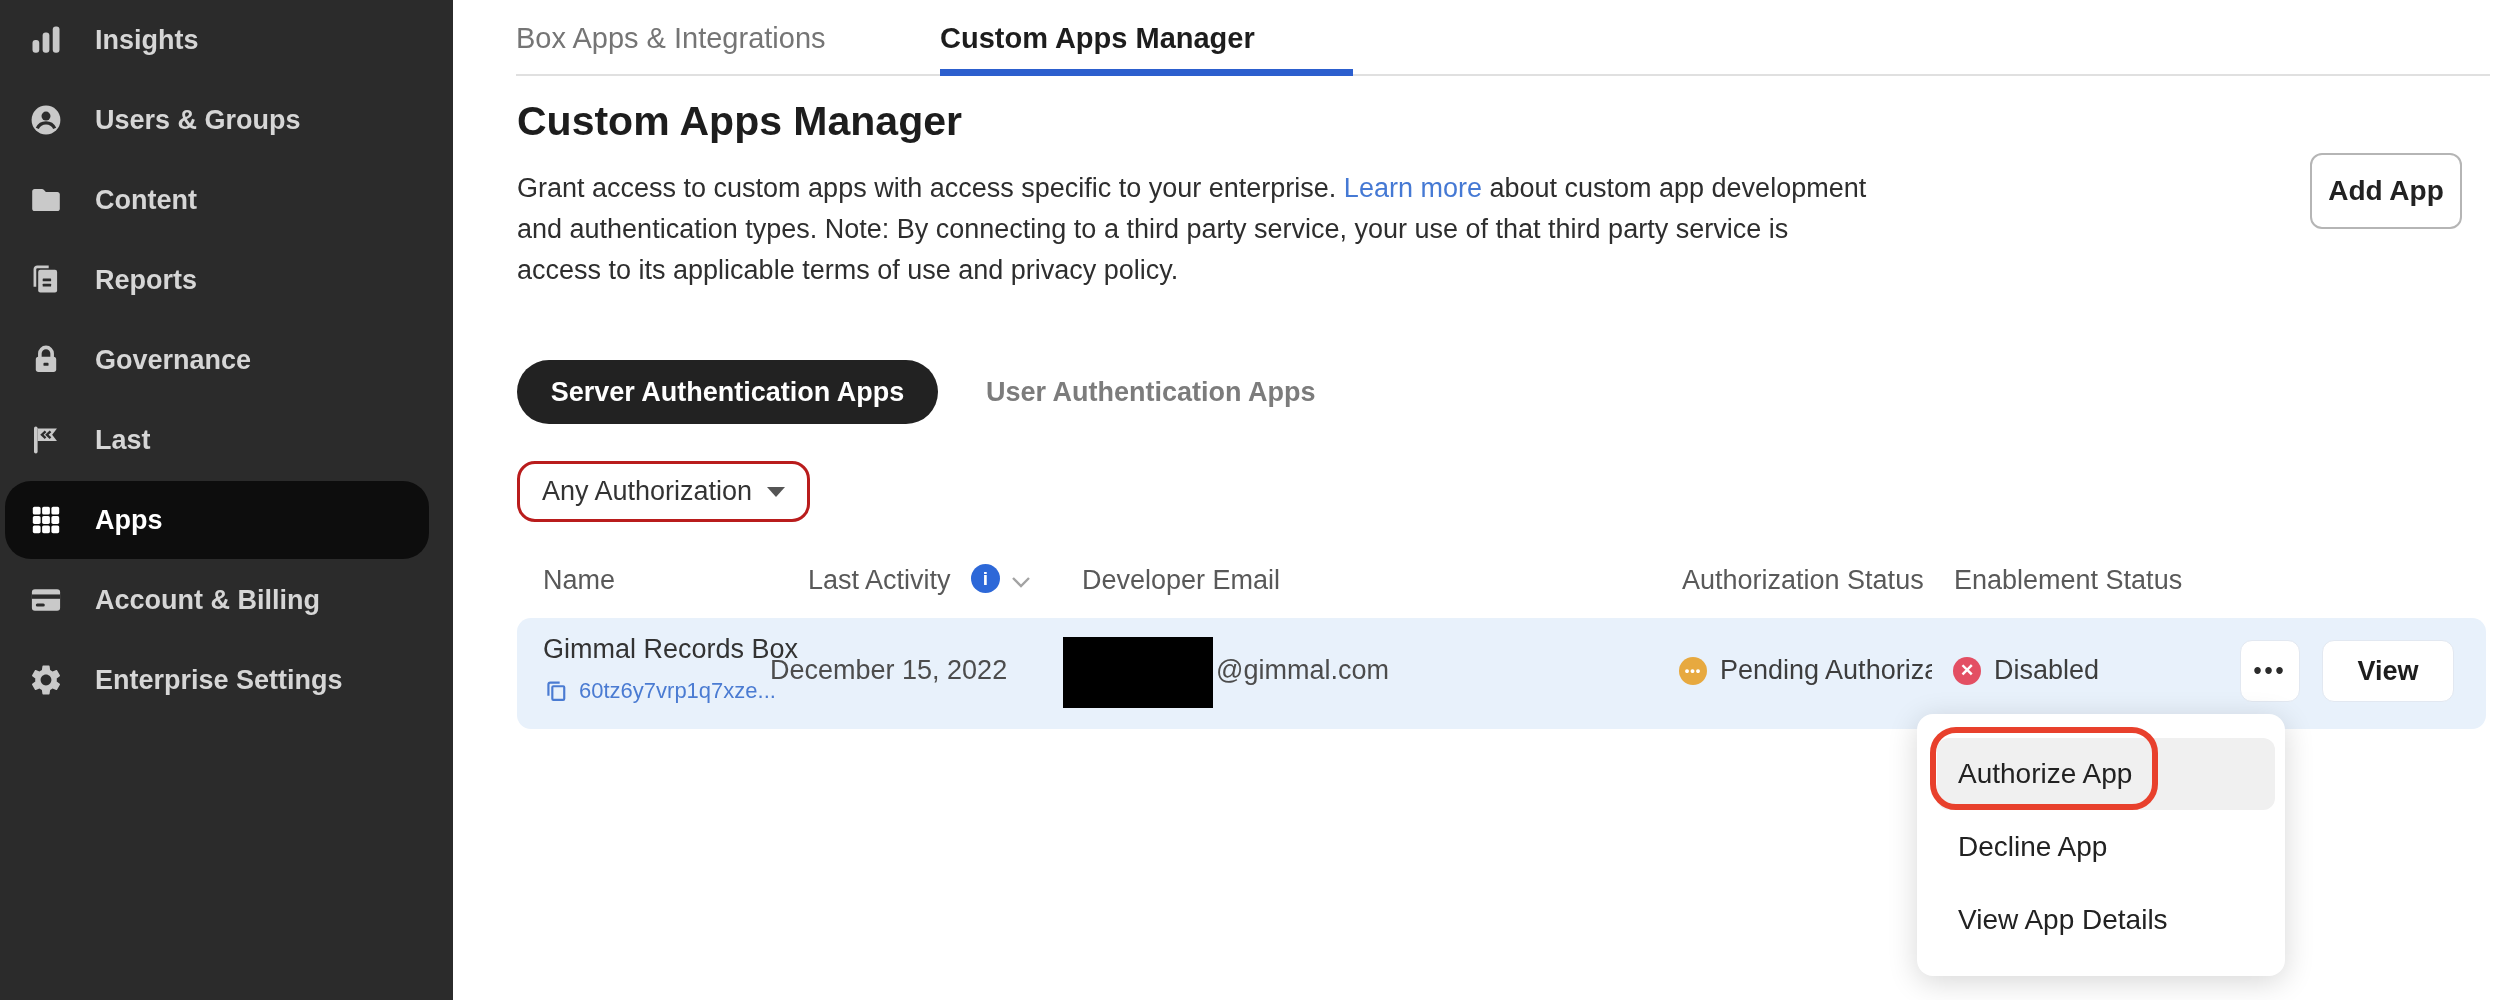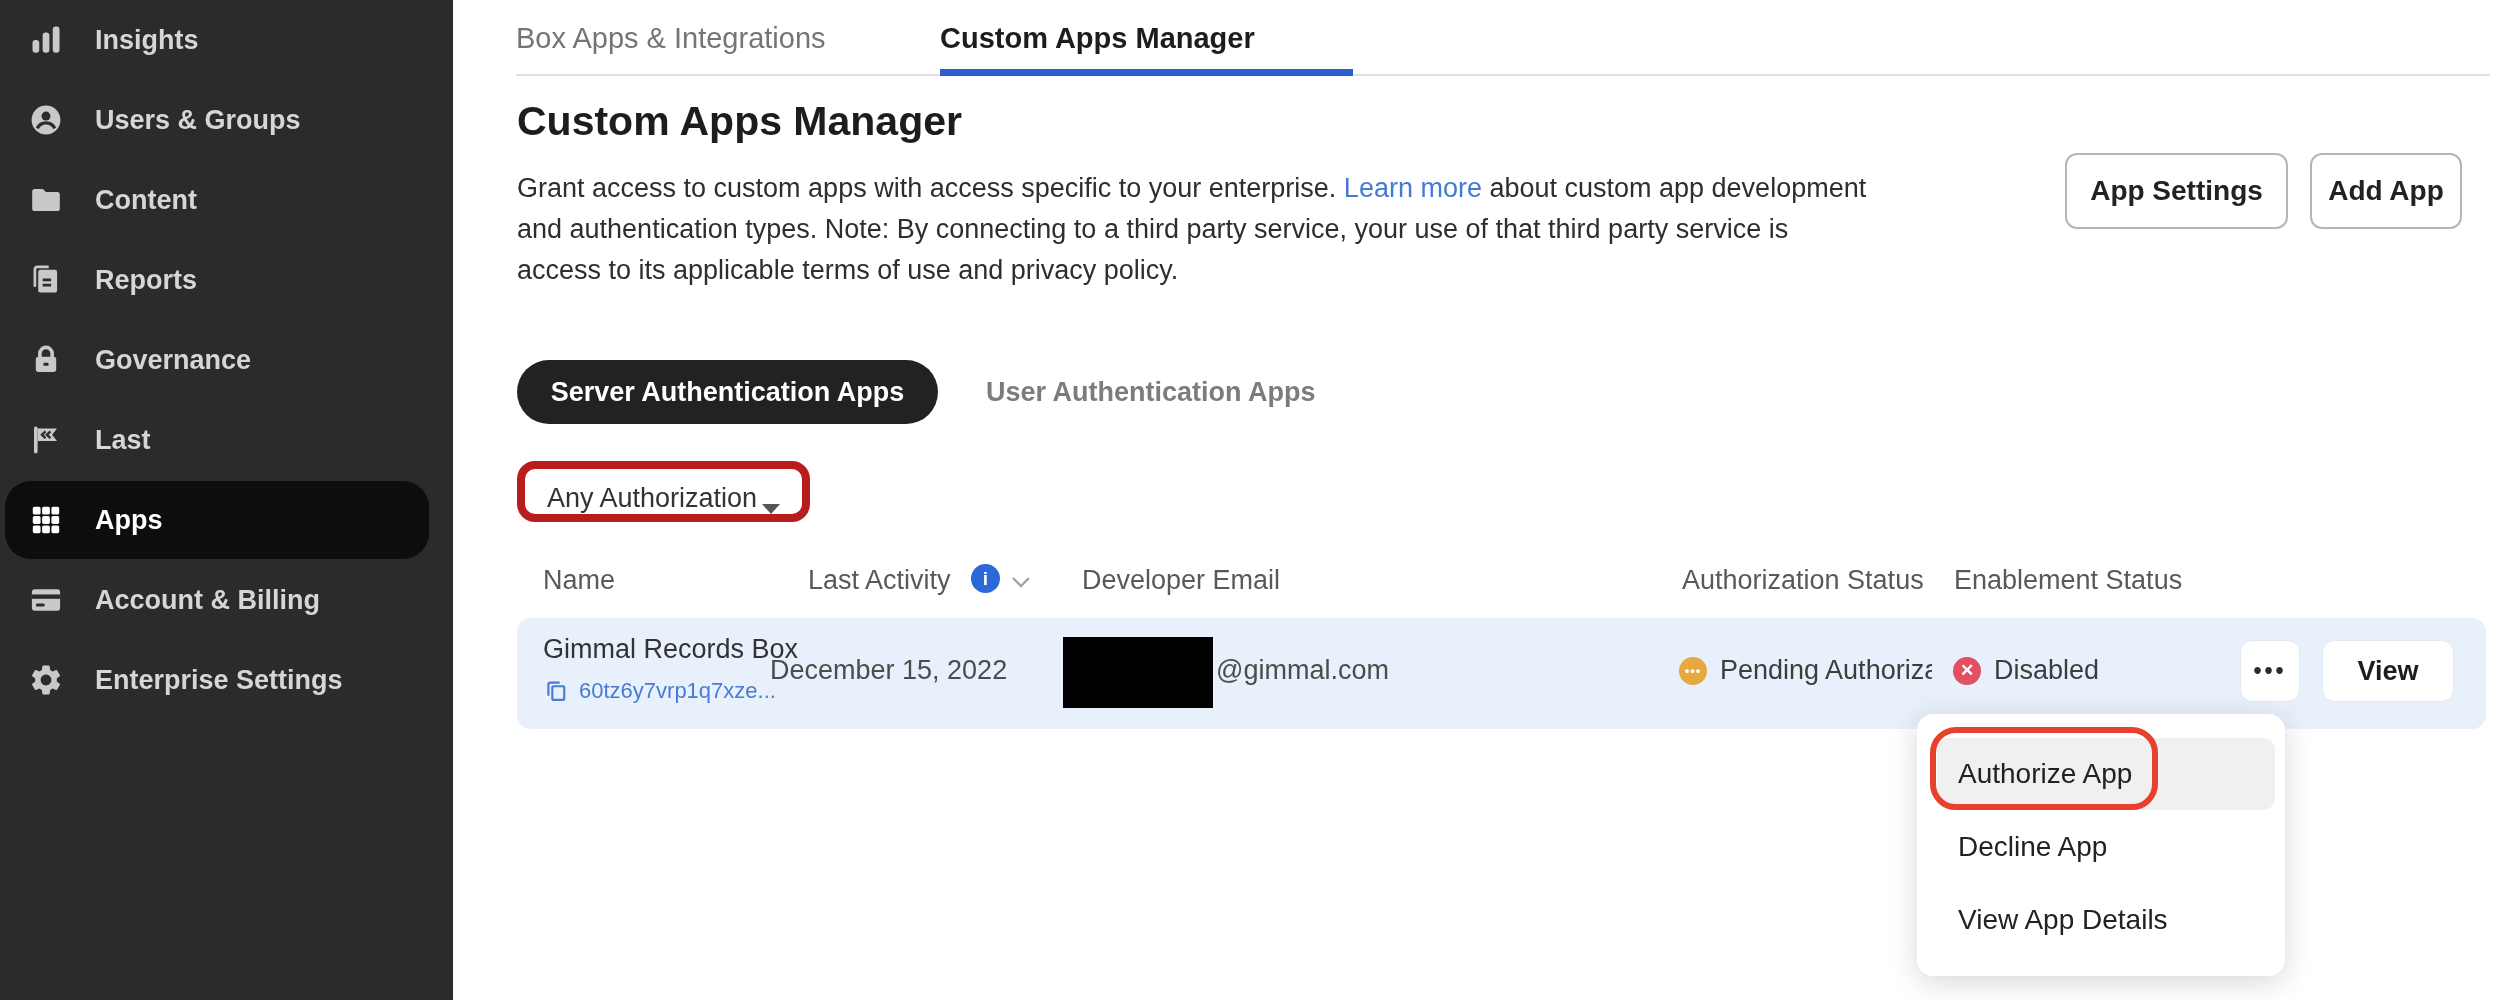--- a/index.html
+++ b/index.html
@@ -30,21 +30,21 @@
   .description { position:absolute; left:64px; top:168px; font-size:27px; color:#2e2e2e; line-height:41px; }
   .description a { color:#4579d4; text-decoration:none; cursor:pointer; }
 
   .btn { position:absolute; background:#fff; border:2px solid #b5b5b5; border-radius:12px; display:flex; align-items:center; justify-content:center; font-size:28px; font-weight:700; color:#222; cursor:pointer; white-space:nowrap; }
   .btn-app-settings { left:1612px; top:153px; width:223px; height:76px; }
   .btn-add-app { left:1857px; top:153px; width:152px; height:76px; }
 
   .pill-server { position:absolute; left:64px; top:360px; width:421px; height:64px; background:#222; border-radius:33px; color:#fff; font-size:27px; font-weight:700; display:flex; align-items:center; justify-content:center; cursor:pointer; }
   .pill-user { position:absolute; left:533px; top:360px; height:64px; display:flex; align-items:center; color:#7c7c7c; font-size:27px; font-weight:700; cursor:pointer; }
 
-  .filter { position:absolute; left:64px; top:461px; width:293px; height:61px; border:8px solid #b91c1c; border-radius:18px; display:flex; align-items:flex-end; padding:0 22px; font-size:27px; color:#333; cursor:pointer; }
+  .filter { position:absolute; left:64px; top:461px; width:293px; height:61px; border:3px solid #b91c1c; border-radius:18px; display:flex; align-items:center; padding:0 22px; font-size:27px; color:#333; cursor:pointer; }
   .filter .caret { margin-left:auto; width:0; height:0; border-left:9px solid transparent; border-right:9px solid transparent; border-top:10px solid #555; }
 
   .th { position:absolute; top:565px; font-size:27px; color:#595959; white-space:nowrap; }
   .th-icon-info { position:absolute; left:518px; top:564px; width:29px; height:29px; border-radius:50%; background:#2d68d8; color:#fff; font-size:19px; font-weight:700; display:flex; align-items:center; justify-content:center; cursor:pointer; font-style:normal; }
   .th-chevron { position:absolute; left:558px; top:574px; cursor:pointer; }
 
   .row { position:absolute; left:64px; top:618px; width:1969px; height:111px; background:#e8f1fb; border-radius:14px; }
   .row .app-name { position:absolute; left:26px; top:16px; font-size:27px; color:#333; }
   .row .id-line { position:absolute; left:26px; top:60px; display:flex; align-items:center; gap:10px; color:#4a7bd2; }
   .row .id-line svg { width:26px; height:26px; display:block; }
@@ -193,21 +193,20 @@
     </div>
 
     <h1 class="page-title">Custom Apps Manager</h1>
 
     <div class="description">
       <div><span>Grant access to custom apps with access specific to your enterprise. </span><a>Learn more</a><span> about custom app development</span></div>
       <div>and authentication types. Note: By connecting to a third party service, your use of that third party service is</div>
       <div>access to its applicable terms of use and privacy policy.</div>
     </div>
 
-    <button class="btn btn-app-settings">App Settings</button>
     <button class="btn btn-add-app">Add App</button>
 
     <div class="pill-server">Server Authentication Apps</div>
     <div class="pill-user">User Authentication Apps</div>
 
     <div class="filter">
       <span>Any Authorization</span>
       <span class="caret"></span>
     </div>
 

